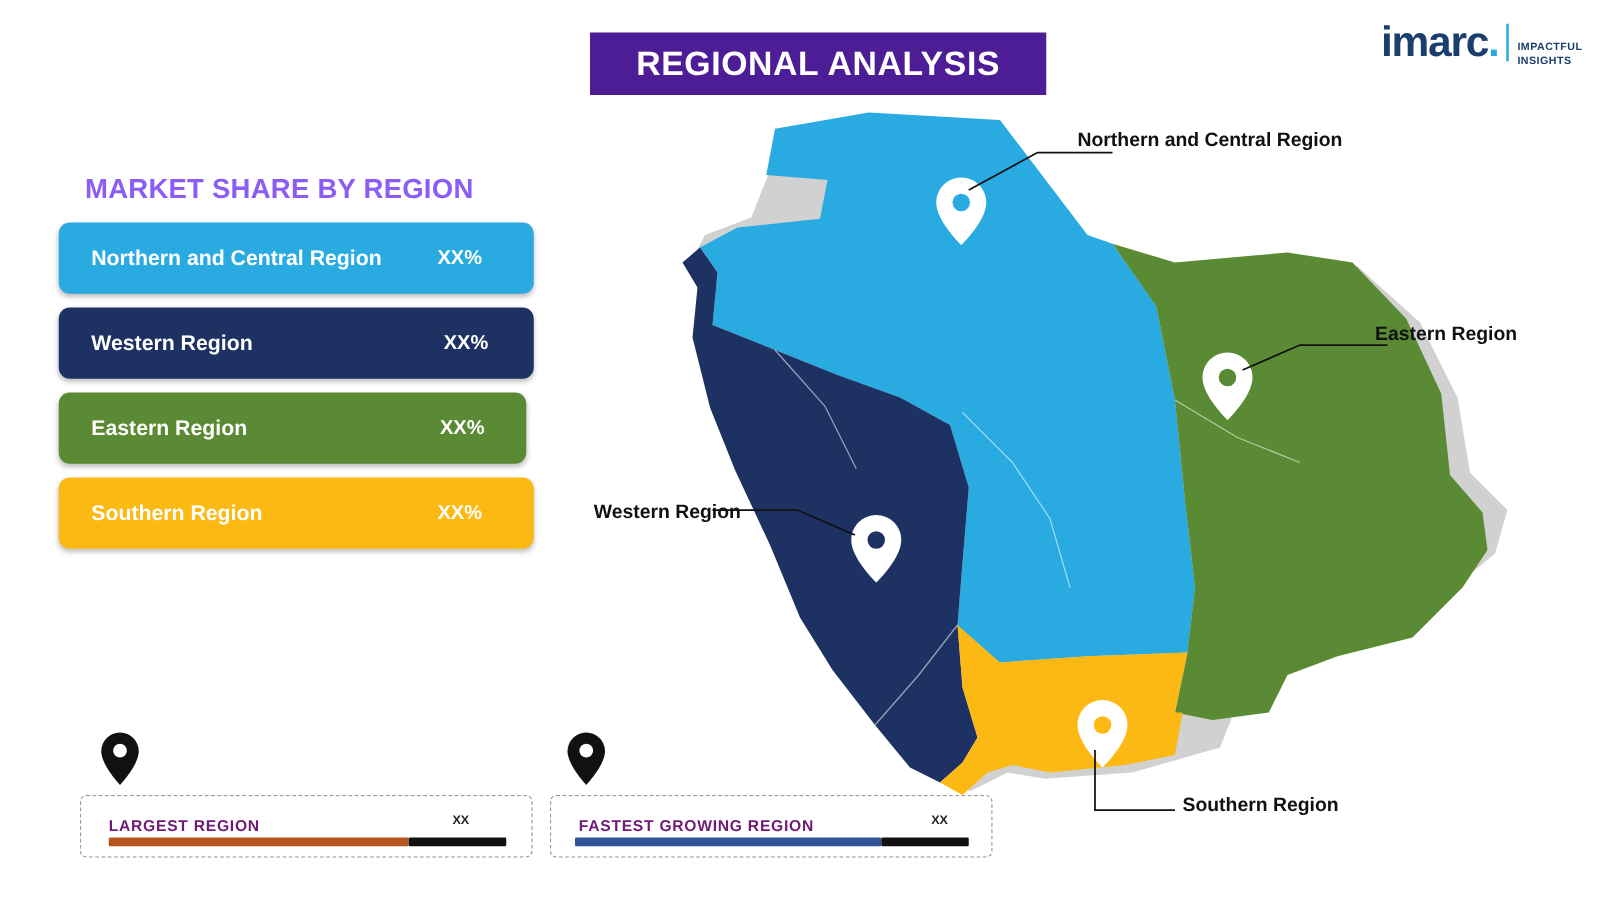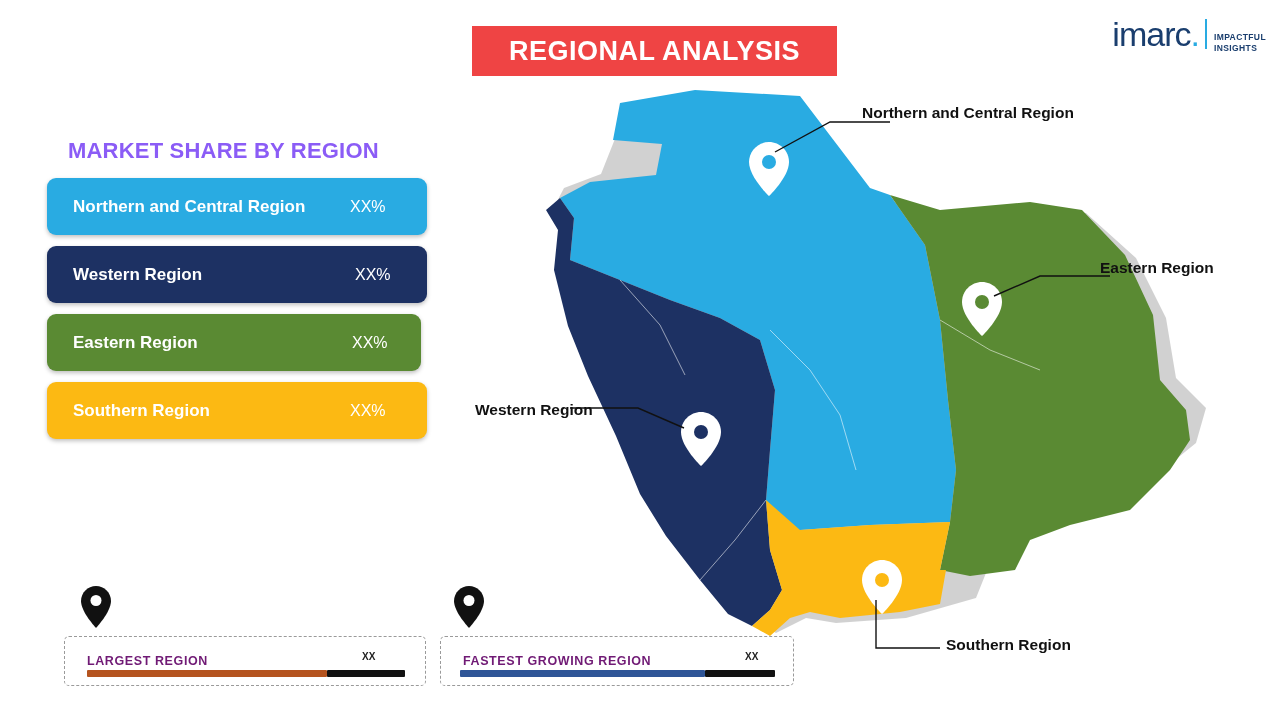--- a/index.html
+++ b/index.html
@@ -6,33 +6,33 @@
   body{
     width:1280px;height:720px;
     background:#ffffff;
     font-family:"Liberation Sans", sans-serif;
     overflow:hidden;
     position:relative;
   }
   
   .title-bar{
     position:absolute;left:472px;top:26px;width:365px;height:50px;
-    background:#ef4444;
+    background:#4c1d95;
     display:flex;align-items:center;justify-content:center;
   }
   .title-bar span{
     color:#ffffff;font-size:27px;font-weight:bold;letter-spacing:.5px;
   }
   
   .logo{
     position:absolute;right:14px;top:14px;
     display:flex;align-items:center;
   }
   .logo-main{
-    font-size:34px;font-weight:normal;color:#1a3e6e;letter-spacing:-1px;
+    font-size:34px;font-weight:bold;color:#1a3e6e;letter-spacing:-1px;
     line-height:1;
   }
   .logo-dot{color:#29abe2;}
   .logo-divider{
     width:2px;height:30px;background:#29abe2;margin:0 7px 0 6px;
   }
   .logo-sub{
     font-size:8.5px;font-weight:bold;color:#1a3e6e;line-height:1.35;
     letter-spacing:.4px;
     margin-top:18px;
@@ -48,21 +48,21 @@
   .legend-row{
     position:relative;height:57px;margin-bottom:11px;border-radius:9px;
     display:flex;align-items:center;
     box-shadow:0 2px 4px rgba(0,0,0,.25);
   }
   .legend-row .lbl{
     font-size:17px;font-weight:bold;color:#ffffff;
     padding-left:26px;max-width:245px;line-height:1.25;
   }
   .legend-row .val{
-    position:absolute;font-size:16px;font-weight:normal;color:#ffffff;
+    position:absolute;font-size:16px;font-weight:bold;color:#ffffff;
   }
   
   .map-wrap{position:absolute;left:470px;top:70px;width:790px;height:580px;}
   .map-wrap svg{display:block;}
   
   .callout{
     position:absolute;font-size:15.5px;font-weight:bold;color:#111111;
     white-space:nowrap;
   }
   

